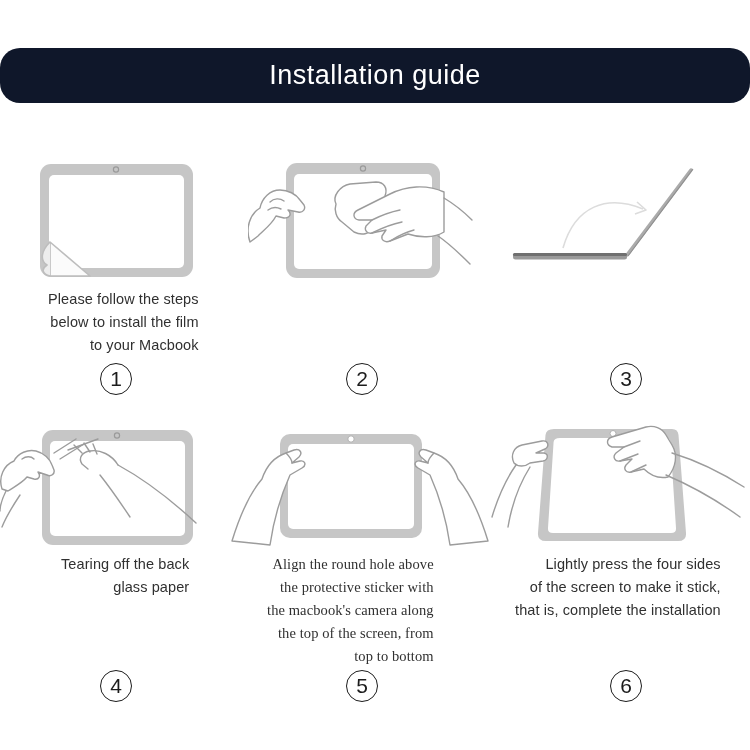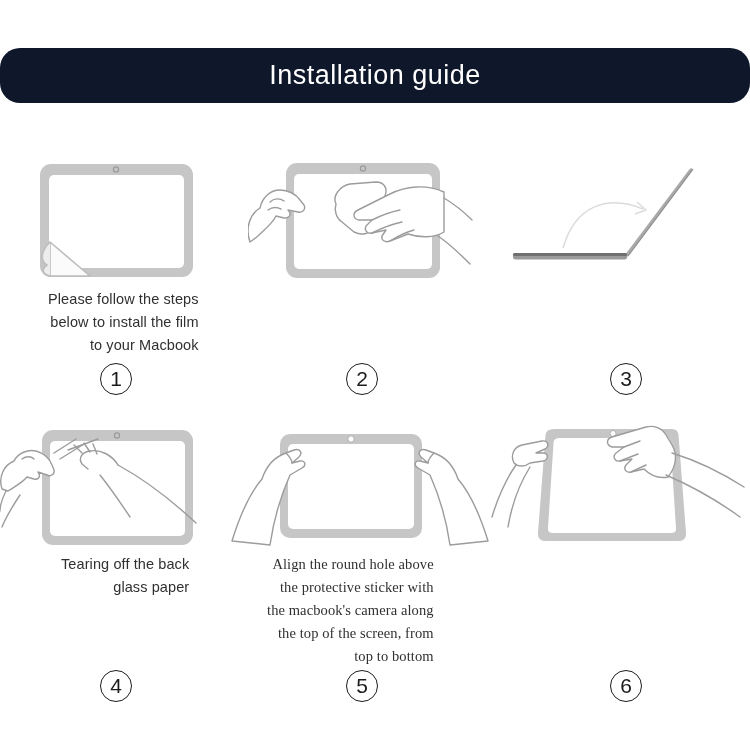--- a/index.html
+++ b/index.html
@@ -151,20 +151,23 @@
   <div class="caption" id="cap1">Please follow the steps
 below to install the film
 to your Macbook</div>
   <div class="caption" id="cap4">Tearing off the back
 glass paper</div>
   <div class="caption" id="cap5">Align the round hole above
 the protective sticker with
 the macbook's camera along
 the top of the screen, from
 top to bottom</div>
+  <div class="caption" id="cap6">Lightly press the four sides
+of the screen to make it stick,
+that is, complete the installation</div>
 
   <div class="badge" id="num1">1</div>
   <div class="badge" id="num2">2</div>
   <div class="badge" id="num3">3</div>
   <div class="badge" id="num4">4</div>
   <div class="badge" id="num5">5</div>
   <div class="badge" id="num6">6</div>
 
 </div>
 

